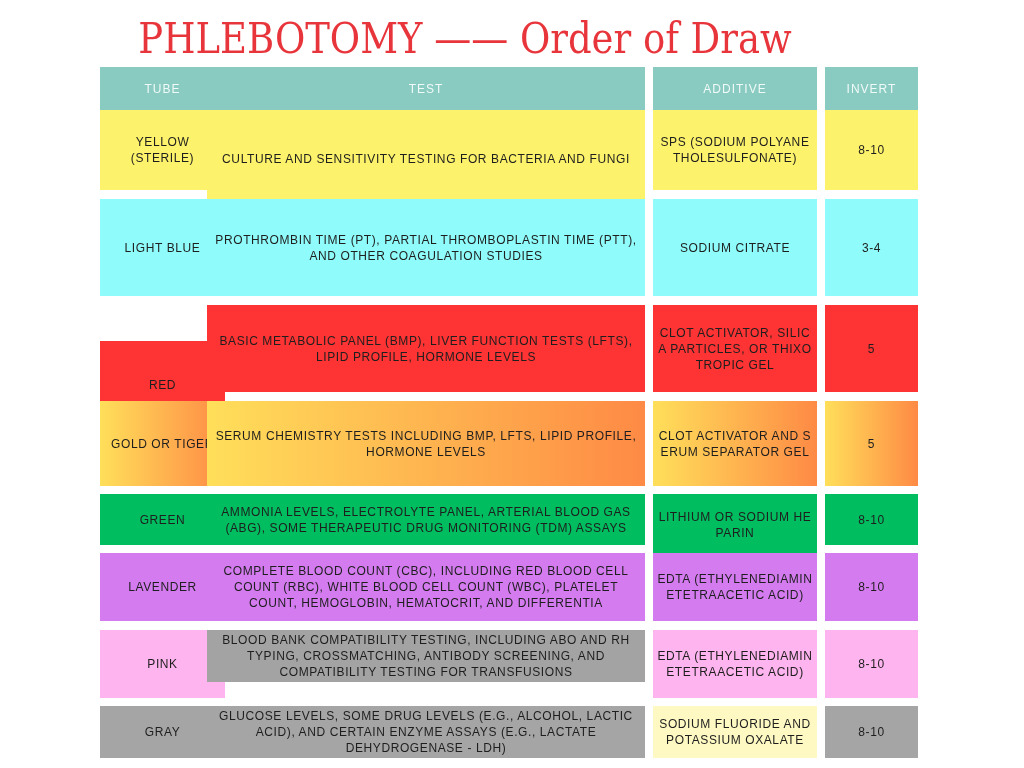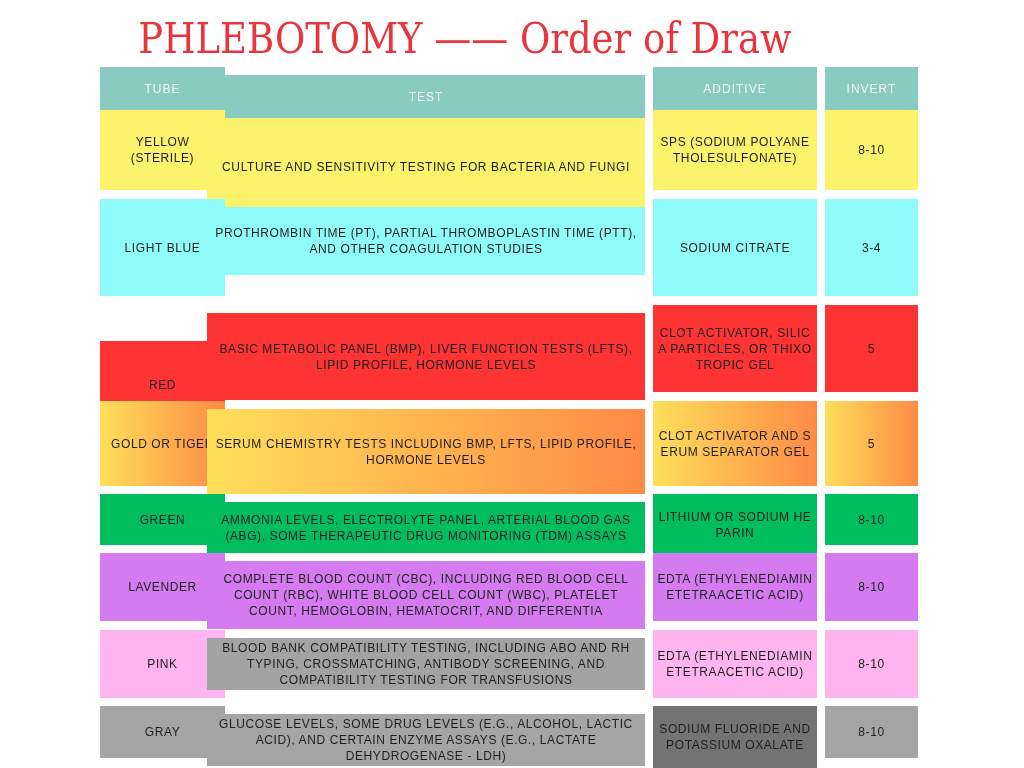--- a/index.html
+++ b/index.html
@@ -13,21 +13,21 @@
     margin: 0; line-height: 56px;
   }
   .cell {
     position: absolute; box-sizing: border-box;
     display: flex; align-items: center; justify-content: center; text-align: center;
     font-size: 12px; line-height: 16px; letter-spacing: 0.6px; color: #1e1e1e;
     text-transform: uppercase; padding: 0 4px;
   }
   .hdr { background: #89cac1; color: #f0faf8; font-size: 12px; letter-spacing: 1px; }
   .c0 { left: 100px; width: 125px; }
-  .c1 { left: 207px; width: 438px; margin-top: 8px; }
+  .c1 { left: 207px; width: 438px; }
   .c2 { left: 653px; width: 164px; }
   .c3 { left: 825px; width: 93px; }
 </style>
 </head>
 <body>
 
 <h1 class="title">PHLEBOTOMY —— Order of Draw</h1>
 
 <div>
   <div class="cell hdr c0" style="top:67px;height:43px">TUBE</div>
@@ -37,21 +37,21 @@
 
   <div id="rows">
       <div>
         <div class="cell c0" style="top: 110px; height: 80px; background: rgb(253, 242, 107);">YELLOW (STERILE)</div>
         <div class="cell c1" style="top: 110px; height: 98px; background: rgb(253, 242, 107);">CULTURE AND SENSITIVITY TESTING FOR BACTERIA AND FUNGI</div>
         <div class="cell c2" style="top: 110px; height: 80px; background: rgb(253, 242, 107); word-break: break-all;">SPS (SODIUM POLYANETHOLESULFONATE)</div>
         <div class="cell c3" style="top: 110px; height: 80px; background: rgb(253, 242, 107);">8-10</div>
       </div>
       <div>
         <div class="cell c0" style="top: 199px; height: 97px; background: rgb(143, 252, 251);">LIGHT BLUE</div>
-        <div class="cell c1" style="top: 199px; height: 68px; background: rgb(143, 252, 251);">PROTHROMBIN TIME (PT), PARTIAL THROMBOPLASTIN TIME (PTT), AND OTHER COAGULATION STUDIES</div>
+        <div class="cell c1" style="top: 199px; height: 97px; background: rgb(143, 252, 251);">PROTHROMBIN TIME (PT), PARTIAL THROMBOPLASTIN TIME (PTT), AND OTHER COAGULATION STUDIES</div>
         <div class="cell c2" style="top: 199px; height: 97px; background: rgb(143, 252, 251); word-break: break-all;">SODIUM CITRATE</div>
         <div class="cell c3" style="top: 199px; height: 97px; background: rgb(143, 252, 251);">3-4</div>
       </div>
       <div>
         <div class="cell c0" style="top: 305px; height: 87px; background: rgb(254, 51, 51); margin-top: 36px;">RED</div>
         <div class="cell c1" style="top: 305px; height: 87px; background: rgb(254, 51, 51);">BASIC METABOLIC PANEL (BMP), LIVER FUNCTION TESTS (LFTS), LIPID PROFILE, HORMONE LEVELS</div>
         <div class="cell c2" style="top: 305px; height: 87px; background: rgb(254, 51, 51); word-break: break-all;">CLOT ACTIVATOR, SILICA PARTICLES, OR THIXOTROPIC GEL</div>
         <div class="cell c3" style="top: 305px; height: 87px; background: rgb(254, 51, 51);">5</div>
       </div>
       <div>
@@ -74,17 +74,17 @@
       </div>
       <div>
         <div class="cell c0" style="top: 630px; height: 68px; background: rgb(254, 180, 238);">PINK</div>
         <div class="cell c1" style="top: 630px; height: 52px; background: #a3a3a3;">BLOOD BANK COMPATIBILITY TESTING, INCLUDING ABO AND RH TYPING, CROSSMATCHING, ANTIBODY SCREENING, AND COMPATIBILITY TESTING FOR TRANSFUSIONS</div>
         <div class="cell c2" style="top: 630px; height: 68px; background: rgb(254, 180, 238); word-break: break-all;">EDTA (ETHYLENEDIAMINETETRAACETIC ACID)</div>
         <div class="cell c3" style="top: 630px; height: 68px; background: rgb(254, 180, 238);">8-10</div>
       </div>
       <div>
         <div class="cell c0" style="top: 706px; height: 52px; background: rgb(165, 165, 165);">GRAY</div>
         <div class="cell c1" style="top: 706px; height: 52px; background: rgb(165, 165, 165);">GLUCOSE LEVELS, SOME DRUG LEVELS (E.G., ALCOHOL, LACTIC ACID), AND CERTAIN ENZYME ASSAYS (E.G., LACTATE DEHYDROGENASE - LDH)</div>
-        <div class="cell c2" style="top: 706px; height: 62px; background: #737373; word-break: break-all;">SODIUM FLUORIDE AND POTASSIUM OXALATE</div>
+        <div class="cell c2" style="top: 706px; height: 52px; background: #fef9c3; word-break: break-all;">SODIUM FLUORIDE AND POTASSIUM OXALATE</div>
         <div class="cell c3" style="top: 706px; height: 52px; background: rgb(165, 165, 165);">8-10</div>
       </div>
     </div>
 </div>
 
 </body></html>

